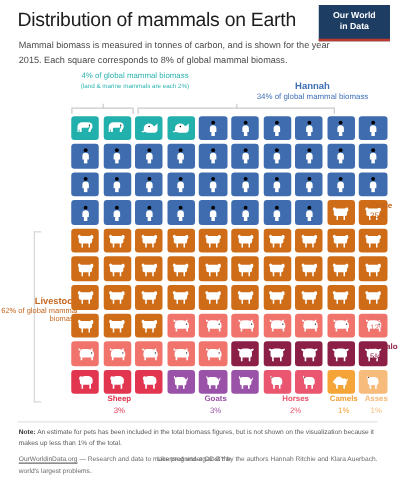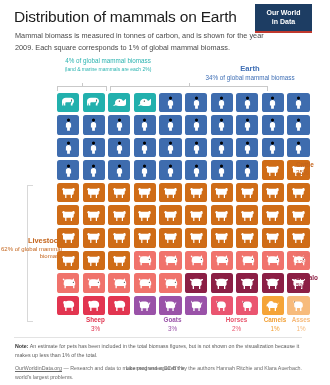--- a/index.html
+++ b/index.html
@@ -101,34 +101,34 @@
     position:absolute;right:14px;top:364px;width:180px;text-align:right;
     font-size:5.3px;line-height:1.72;color:#6a6a6a;
   }
 </style>
 </head>
 <body>
 
 <div class="wrap">
 
   <div class="title">Distribution of mammals on Earth</div>
-  <div class="subtitle">Mammal biomass is measured in tonnes of carbon, and is shown for the year 2009. Each square corresponds to 1% of global mammal biomass.</div>
+  <div class="subtitle">Mammal biomass is measured in tonnes of carbon, and is shown for the year 2015. Each square corresponds to 8% of global mammal biomass.</div>
 
   <div class="owid-logo">
     <span>Our World</span>
     <span>in Data</span>
   </div>
 
   <div class="glabel" id="lbl-wild">
     <div class="gs">4% of global mammal biomass</div>
     <div class="gs2">(land &amp; marine mammals are each 2%)</div>
   </div>
 
   <div class="glabel" id="lbl-humans">
-    <div class="gt">Earth</div>
+    <div class="gt">Hannah</div>
     <div class="gs">34% of global mammal biomass</div>
   </div>
 
   <div class="bracket" id="br-wild">
       <i></i>
     </div>
   <div class="bracket" id="br-hum">
       <i></i>
     </div>
 

